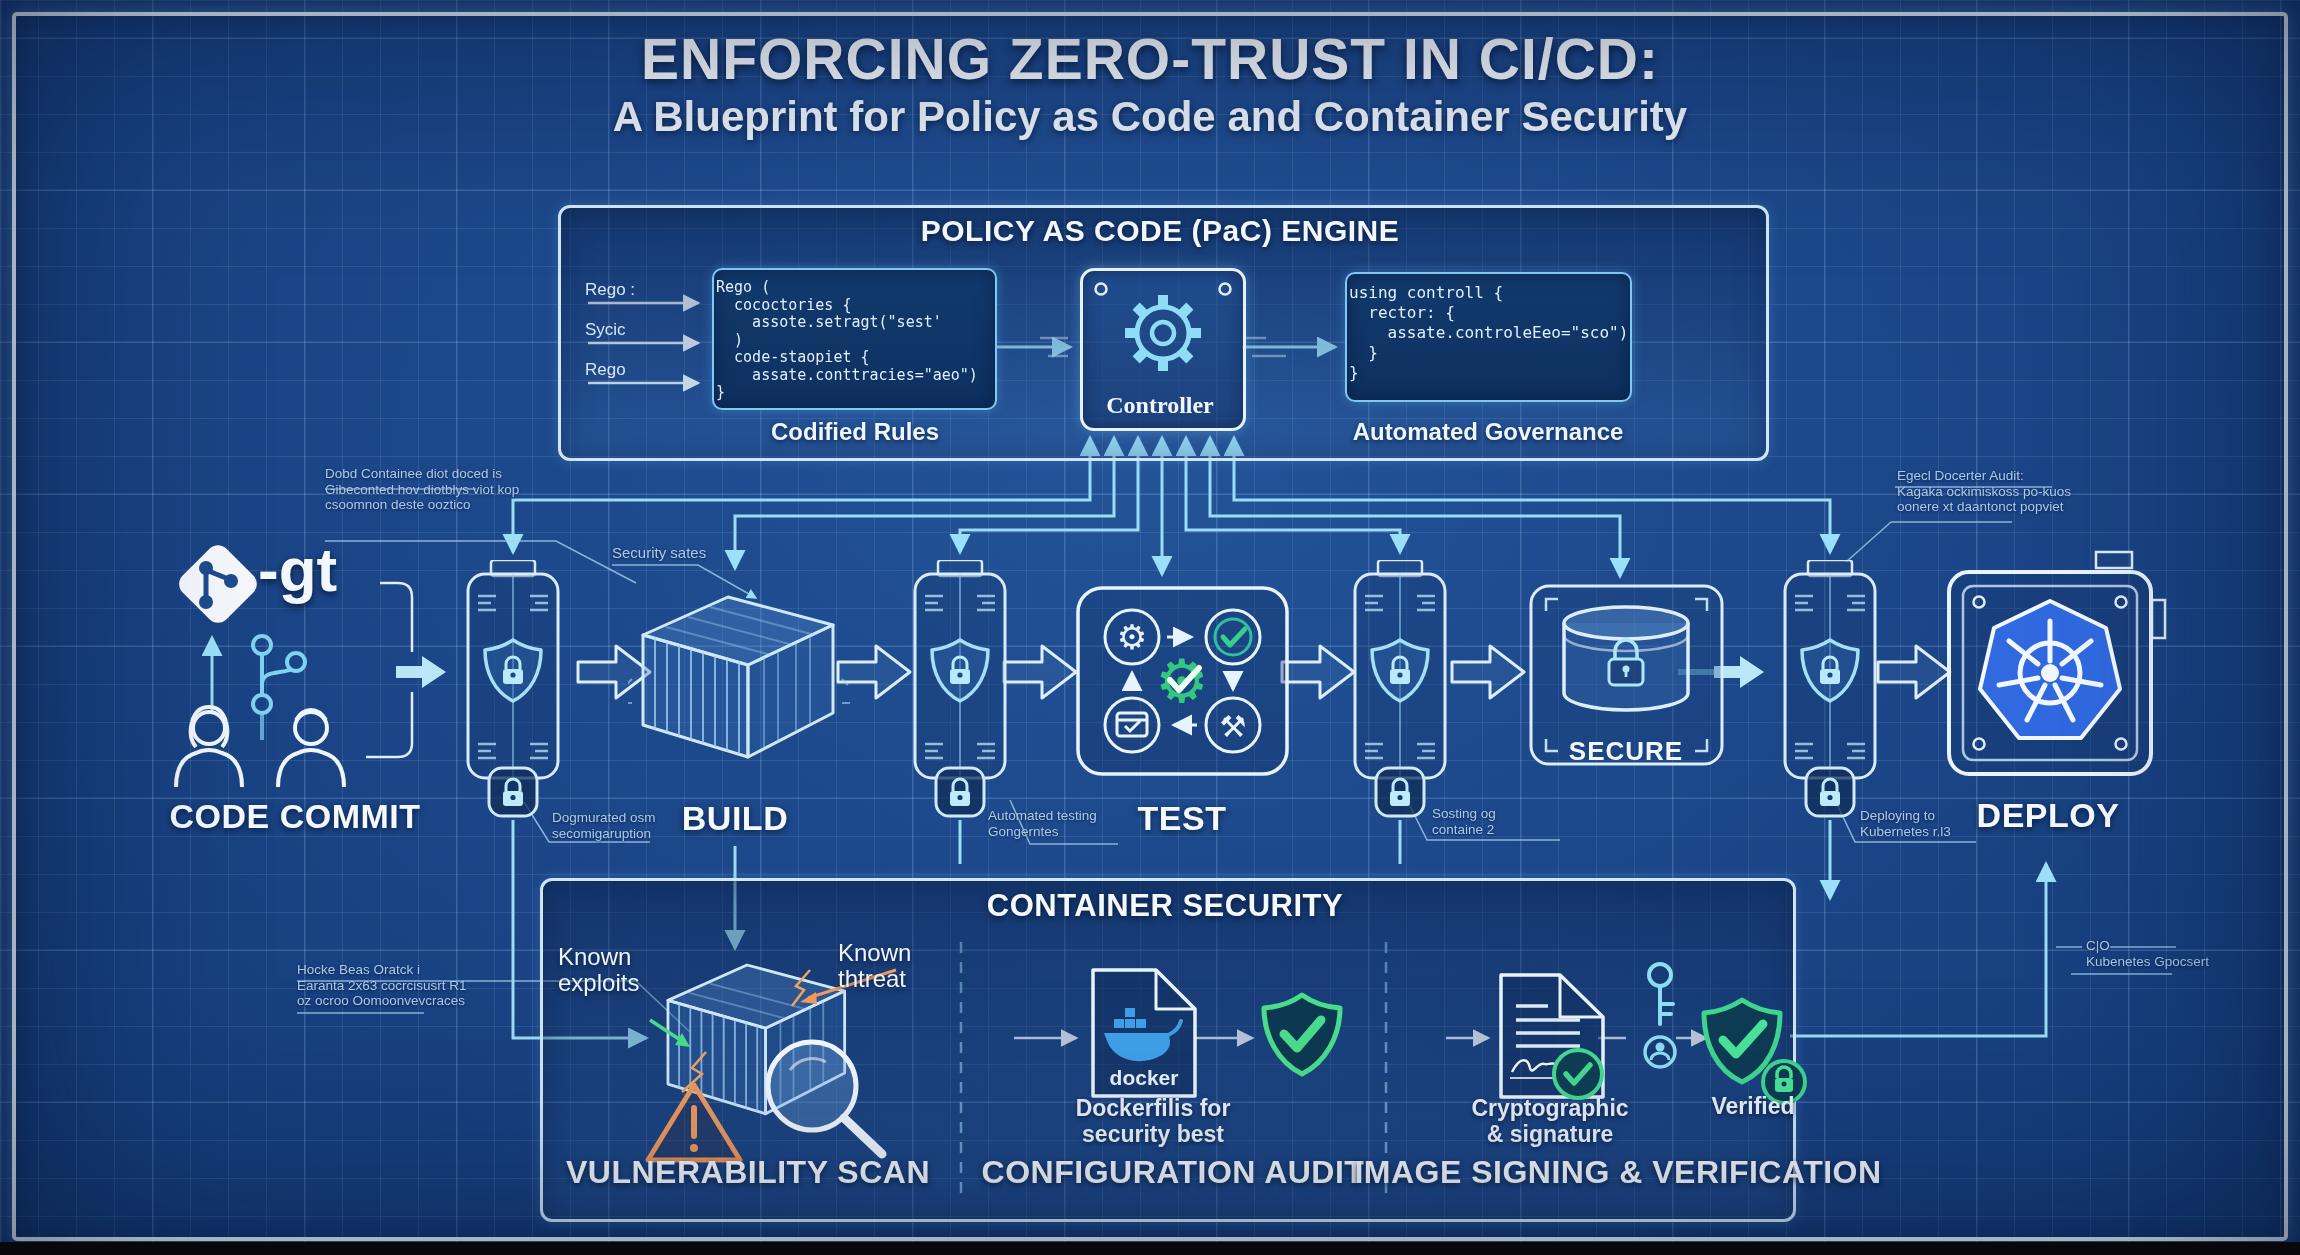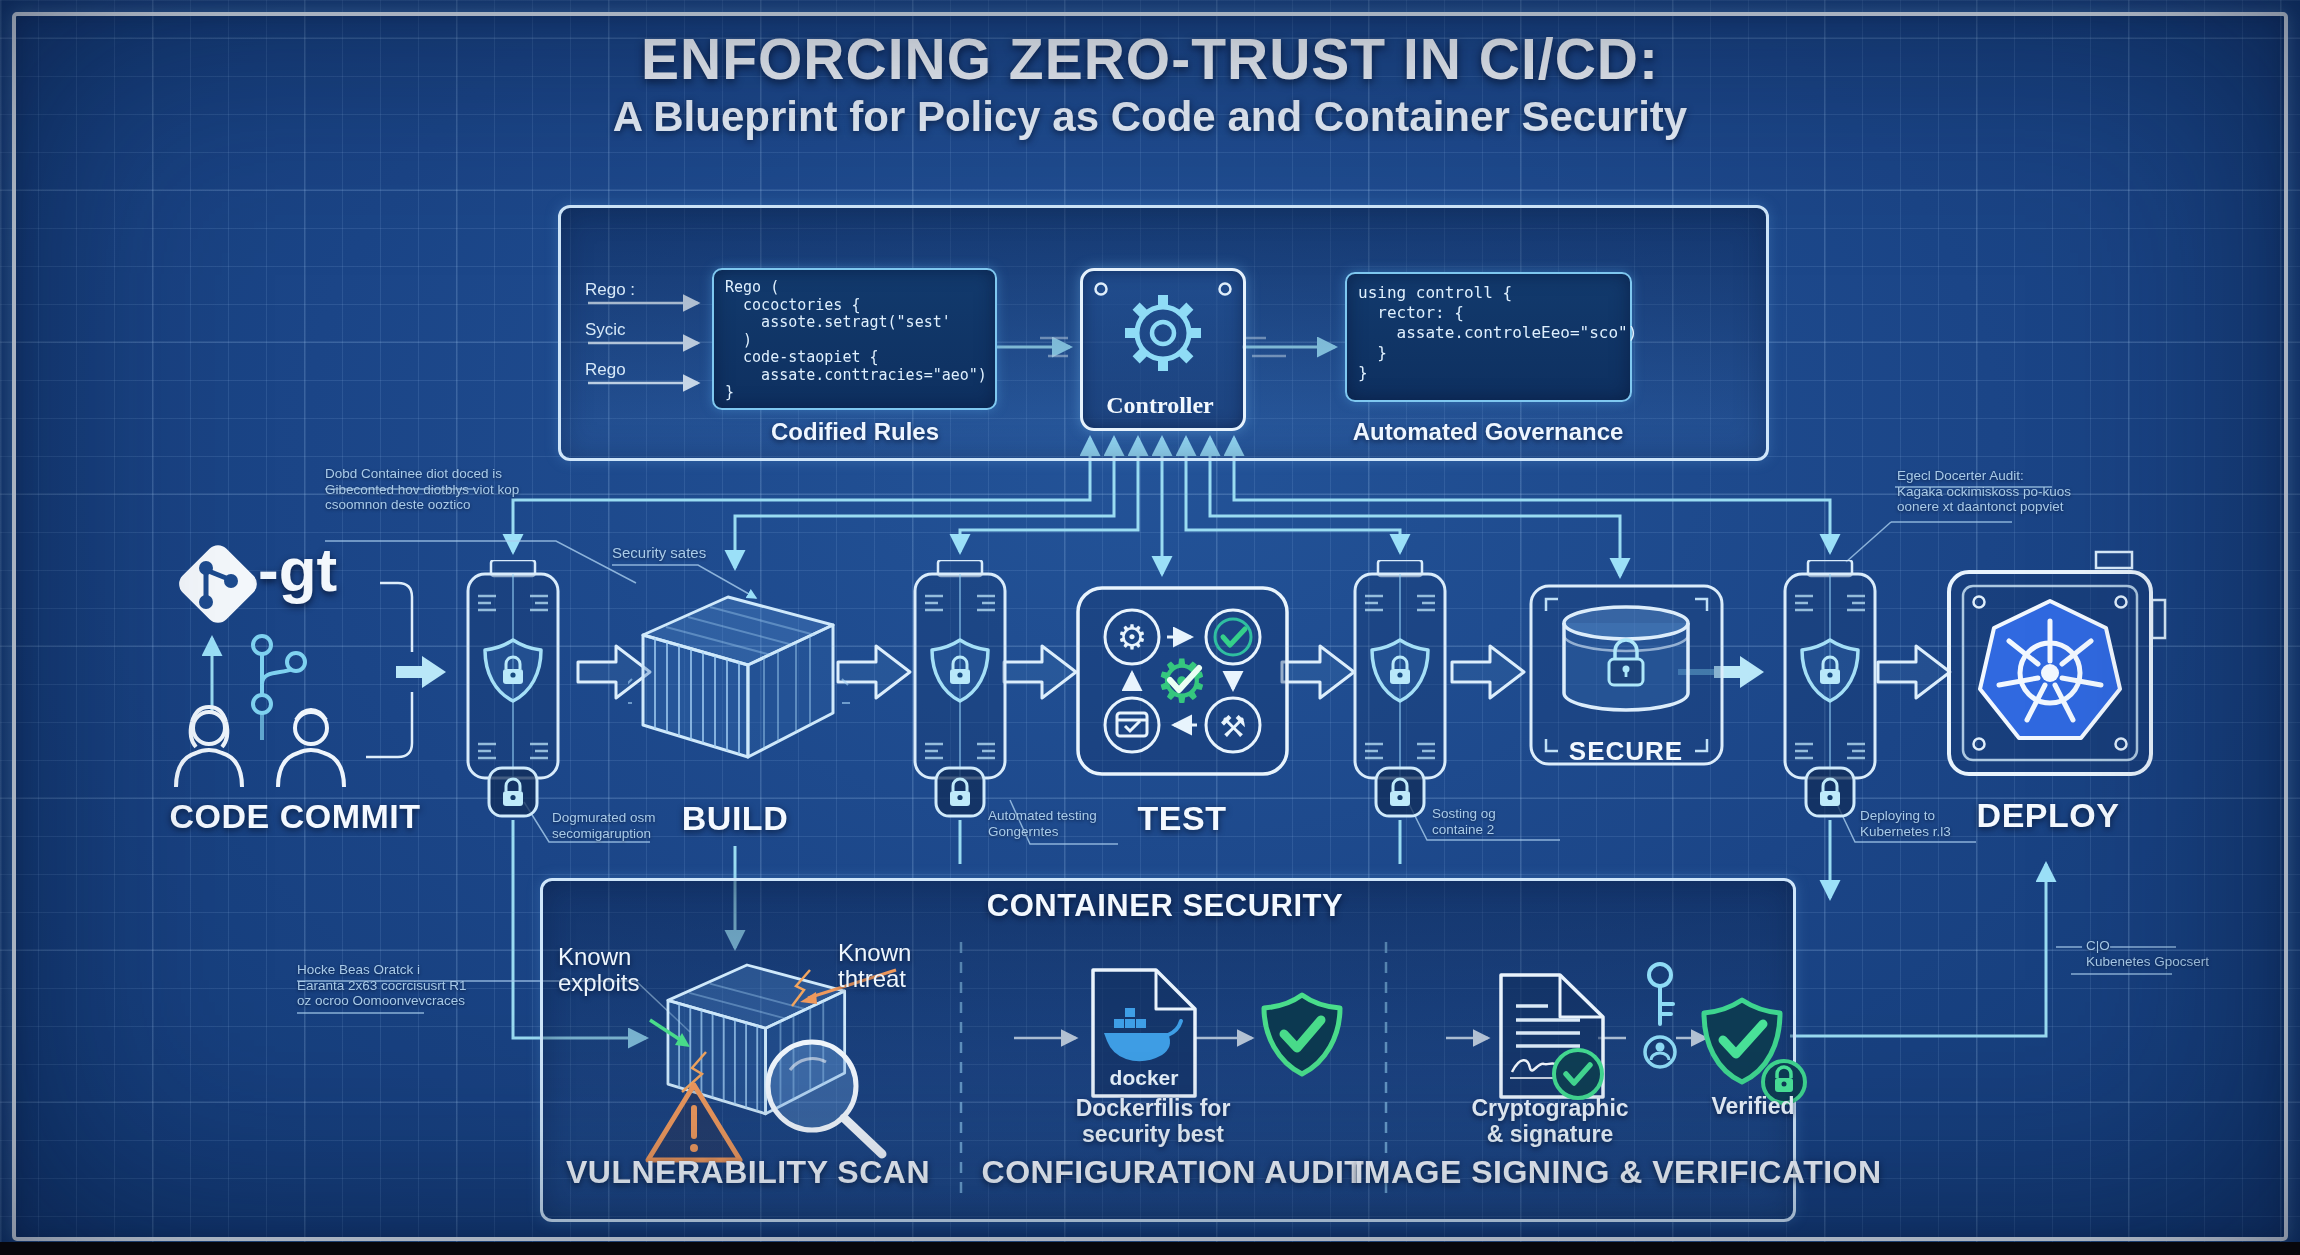--- a/index.html
+++ b/index.html
@@ -25,21 +25,21 @@
   .subtitle{font-weight:700;font-size:42px;color:#e9f1fb;
     text-shadow:0 2px 7px rgba(3,12,35,.65);white-space:nowrap;transform:translateX(-50%);}
   .panel{position:absolute;border:3px solid #cfe6fa;border-radius:12px;
     background:linear-gradient(180deg, rgba(8,28,66,.38), rgba(95,155,225,.10));
     box-shadow:0 0 14px rgba(110,180,240,.25), inset 0 0 30px rgba(8,22,55,.35);}
   .panel-title{font-weight:800;font-size:30px;color:#f3f9ff;letter-spacing:.5px;
     text-shadow:0 2px 6px rgba(3,12,35,.7);transform:translateX(-50%);white-space:nowrap;}
   .codebox{position:absolute;border:2.5px solid #7fc8f0;border-radius:10px;
     background:linear-gradient(180deg,#123a6d,#0e3060);
     box-shadow:0 0 12px rgba(90,170,235,.4), inset 0 0 18px rgba(8,20,52,.55);
-    padding:9px 11px;box-sizing:border-box;}
+    padding:9px 2px;box-sizing:border-box;}
   .code{font-family:"DejaVu Sans Mono",monospace;font-size:15px;line-height:17.5px;
     color:#dff0fe;white-space:pre;}
   .code2{font-family:"DejaVu Sans Mono",monospace;font-size:16px;line-height:20px;
     color:#dff0fe;white-space:pre;}
   .cap{font-weight:600;font-size:24px;color:#eef6ff;transform:translateX(-50%);
     white-space:nowrap;text-shadow:0 2px 5px rgba(3,12,35,.6);}
   .inlab{font-size:17px;color:#d6e8f8;white-space:nowrap;}
   .lbl{font-weight:800;font-size:34px;color:#f4f9ff;letter-spacing:.5px;line-height:1.06;
     text-shadow:0 2px 6px rgba(2,10,30,.65);transform:translateX(-50%);
     text-align:center;white-space:pre-line;}
@@ -165,20 +165,21 @@
     <path class="rule" d="M1406,798 L1427,840 H1560"></path>
     <path class="rule" d="M1834,798 L1855,842 H1976"></path>
     <path class="rule" d="M2056,947 H2082 M2110,947 H2176"></path>
     <path class="rule" d="M2071,974 H2172"></path>
   </svg>
 
   <div class="abs subtitle" style="left:1150px;top:93px;z-index:3;">A Blueprint for Policy as Code and Container Security</div>
   <div class="abs title" style="left:1150px;top:26px;z-index:3;">ENFORCING ZERO-TRUST IN CI/CD:</div>
 
   <div class="panel" style="left:558px;top:205px;width:1205px;height:250px;z-index:2;"></div>
+  <div class="abs panel-title" style="left:1160px;top:214px;z-index:3;">POLICY AS CODE (PaC) ENGINE</div>
 
   <div class="abs inlab" style="left:585px;top:280px;z-index:3;">Rego :</div>
   <div class="abs inlab" style="left:585px;top:320px;z-index:3;">Sycic</div>
   <div class="abs inlab" style="left:585px;top:360px;z-index:3;">Rego</div>
 
   <div class="codebox" style="left:712px;top:268px;width:285px;height:142px;z-index:3;">
     <div class="code">Rego (
   cococtories {
     assote.setragt("sest'
   )

